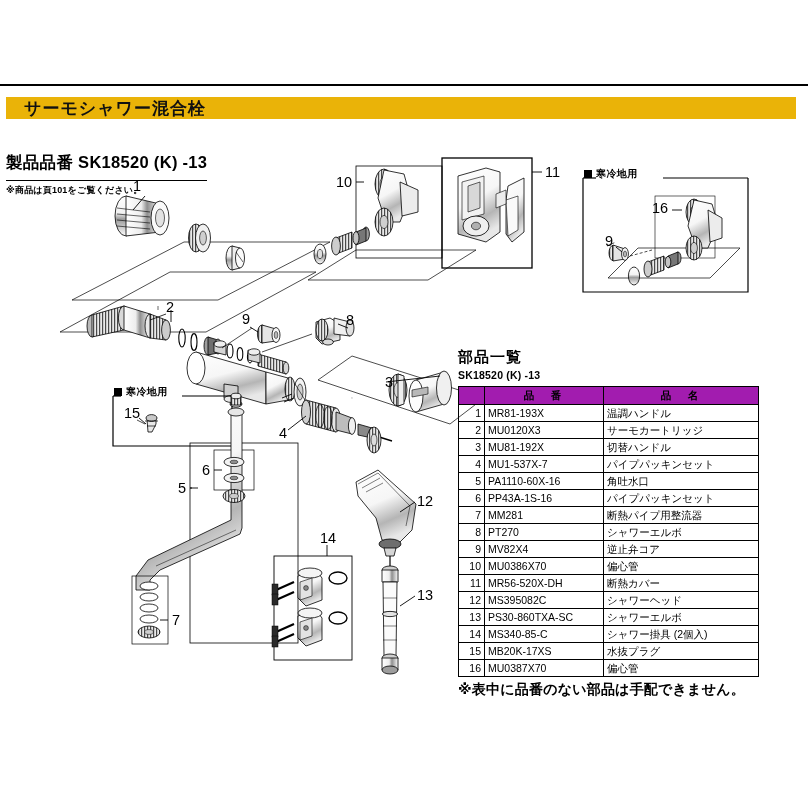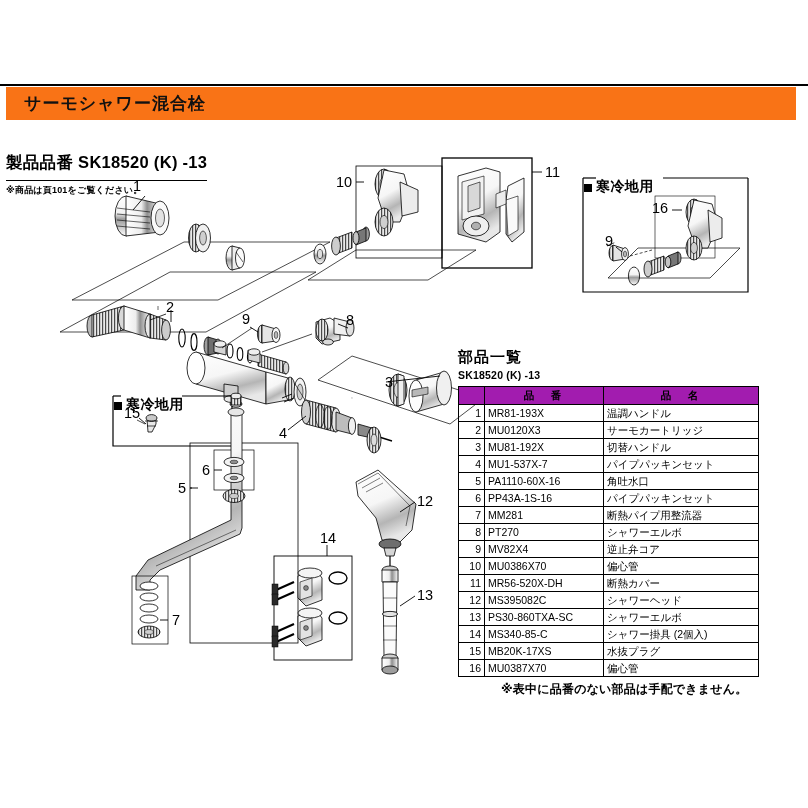--- a/index.html
+++ b/index.html
@@ -18,23 +18,23 @@
 
   
   #top-rule {
     position: absolute;
     left: 0; top: 84px;
     width: 808px; height: 2px;
     background: #000000;
   }
   #title-banner {
     position: absolute;
-    left: 6px; top: 87px;
-    width: 790px; height: 33px;
-    background: #f97316;
+    left: 6px; top: 97px;
+    width: 790px; height: 22px;
+    background: #eab308;
     display: flex;
     align-items: center;
   }
   #title-banner .banner-text {
     margin-left: 18px;
     font-size: 17px;
     font-weight: bold;
     letter-spacing: 1px;
     color: #111111;
   }
@@ -76,25 +76,24 @@
     font-weight: normal;
     font-family: "Liberation Sans", sans-serif;
     color: #000;
     line-height: 1;
     white-space: nowrap;
   }
 
   
   .cold-label {
     position: absolute;
-    font-size: 14px;
+    font-size: 10px;
     font-weight: bold;
     white-space: nowrap;
     letter-spacing: 0.4px;
-    margin-top: 11px;
   }
   .cold-label .sq {
     display: inline-block;
     width: 8px; height: 8px;
     background: #000;
     margin-right: 4px;
     vertical-align: -1px;
   }
 
   
@@ -136,25 +135,24 @@
     letter-spacing: 3px;
     height: 17px;
   }
   col.c-no    { width: 26px; }
   col.c-code  { width: 119px; }
   col.c-name  { width: 155px; }
   td.no   { text-align: right; padding-right: 4px; }
   td.code { text-align: left; }
   td.name { text-align: left; font-weight: bold; }
   #parts-footnote {
-    font-size: 12px;
+    font-size: 14px;
     font-weight: bold;
     margin-top: 4px;
     letter-spacing: 0.2px;
-    margin-left: 43px;
   }
 </style>
 </head>
 <body>
 
 <div id="top-rule"></div>
 
 <div id="title-banner">
   <span class="banner-text">サーモシャワー混合栓</span>
 </div>

